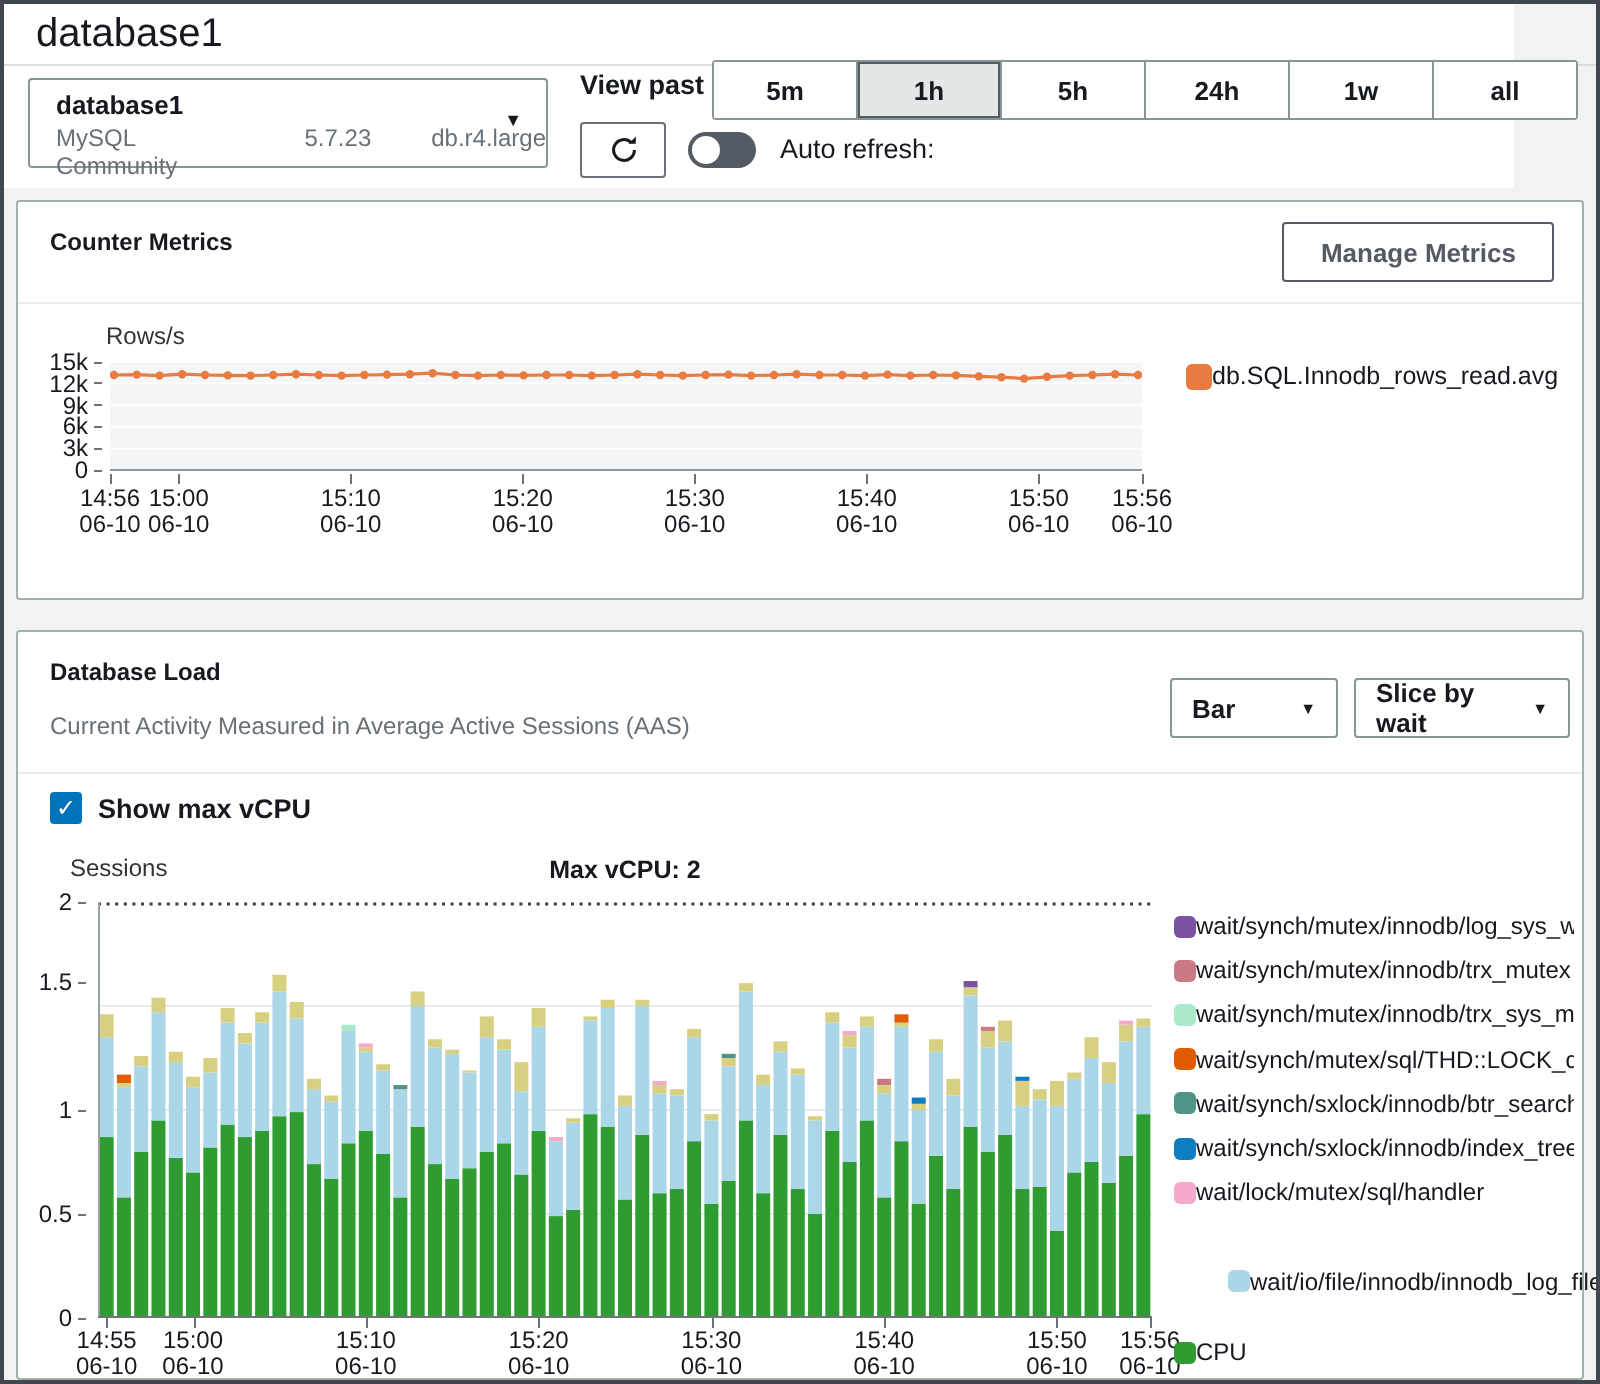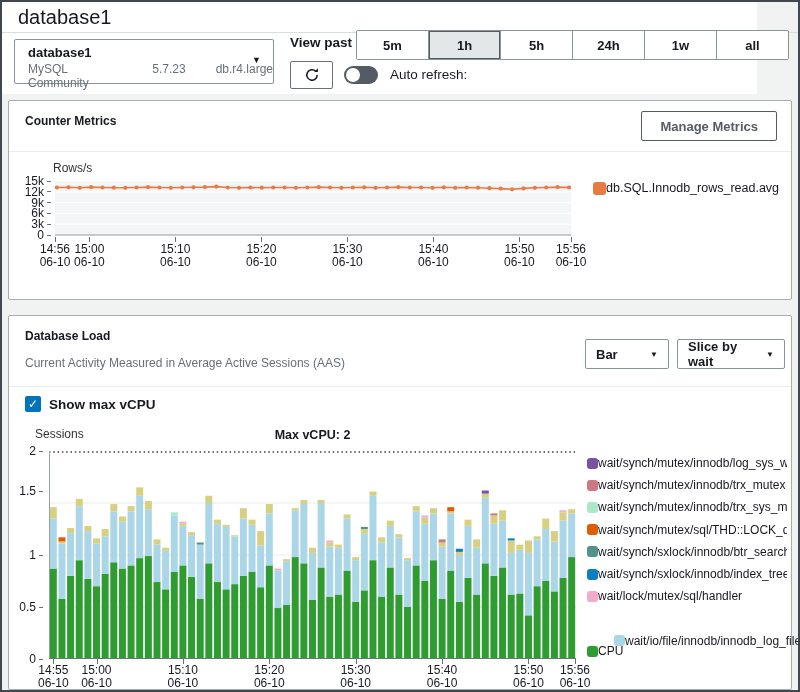--- a/index.html
+++ b/index.html
@@ -616,19 +616,19 @@
         <span>wait/synch/sxlock/innodb/index_tree</span>
       </div>
       <div class="legend-row" style="left: 578px; top: 273.2px;">
         <div class="legend-swatch" style="width: 11px; height: 11px; background: rgb(244, 169, 205);"></div>
         <span>wait/lock/mutex/sql/handler</span>
       </div>
       <div class="legend-row" style="left: 578px; top: 317.6px; margin-left: 27px;">
         <div class="legend-swatch" style="width: 11px; height: 11px; background: rgb(171, 214, 232);"></div>
         <span>wait/io/file/innodb/innodb_log_file</span>
       </div>
-      <div class="legend-row" style="left: 578px; top: 328px;">
+      <div class="legend-row" style="left: 578px; top: 353px;">
         <div class="legend-swatch" style="width: 11px; height: 11px; background: rgb(46, 156, 49);"></div>
         <span>CPU</span>
       </div>
     </section>
 
 </div>
 
 </body></html>

